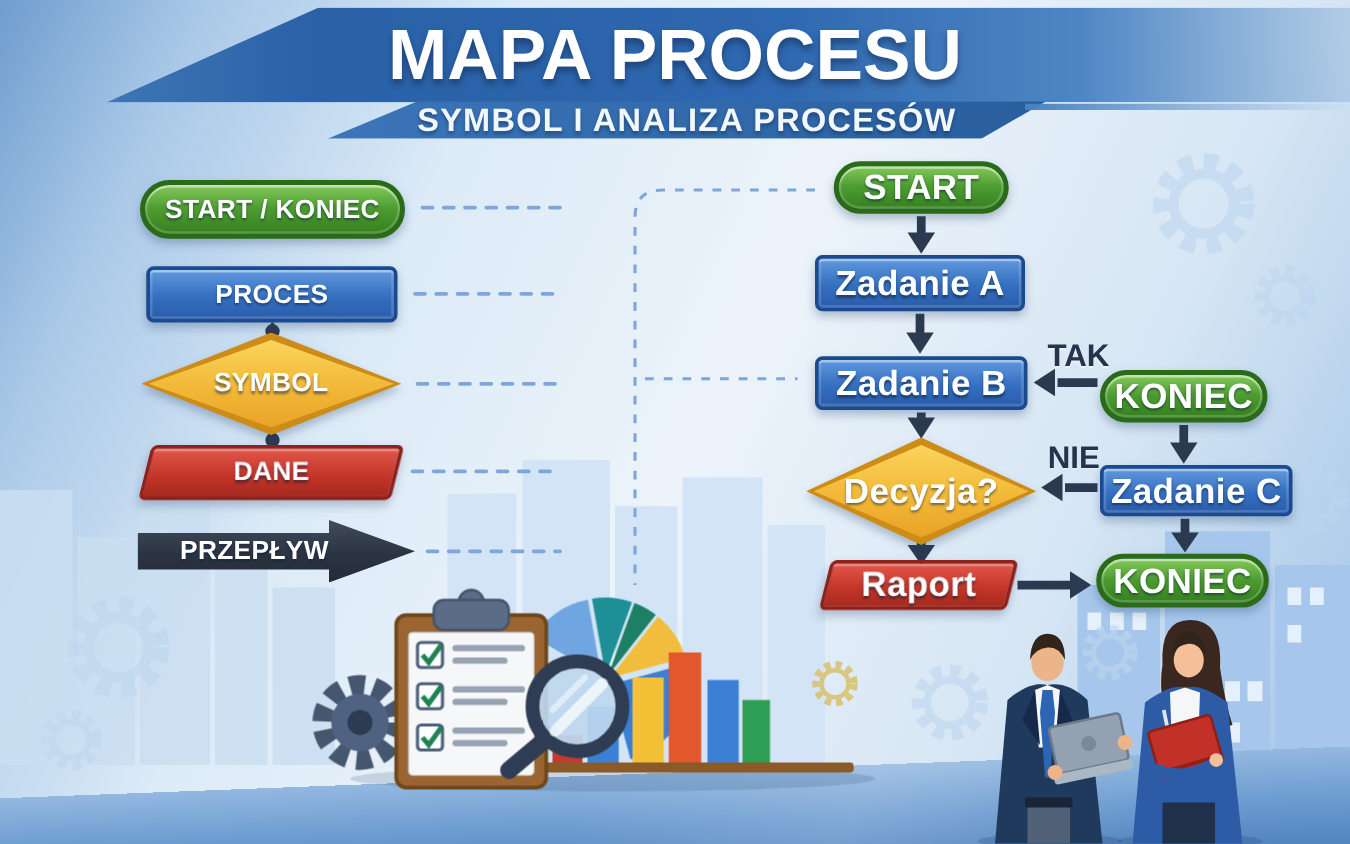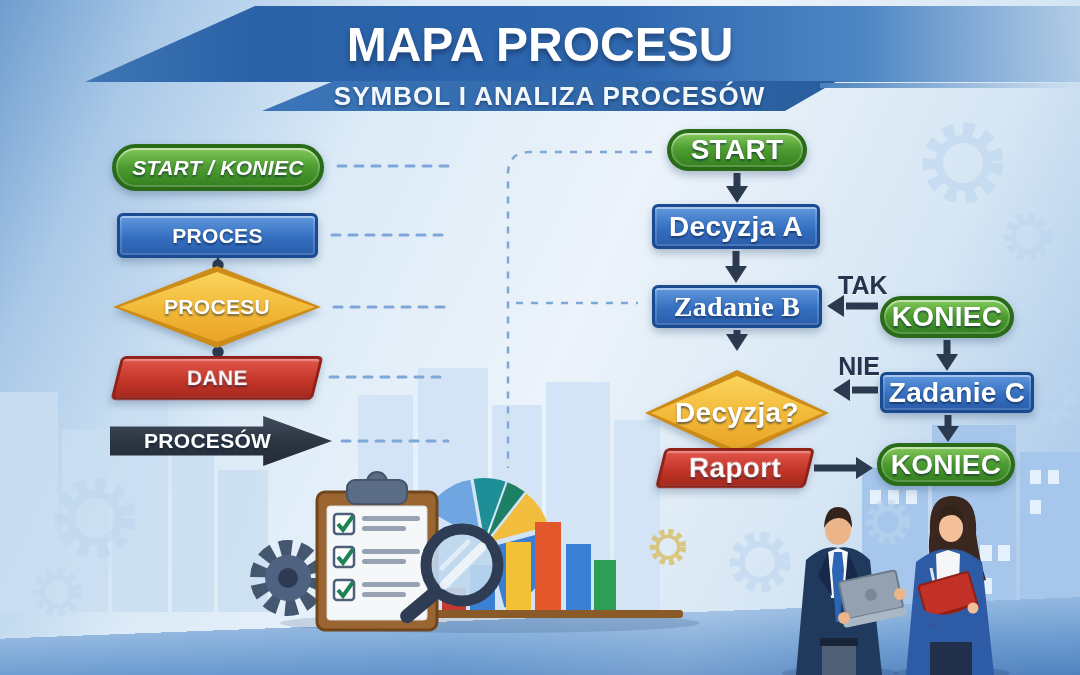--- a/index.html
+++ b/index.html
@@ -6,21 +6,21 @@
   #stage{position:relative;width:1080px;height:675px;overflow:hidden;
     background:linear-gradient(115deg,#6f9dce 0%,#aac9e8 12%,#dcebf7 30%,#ecf3fa 52%,#d6e6f4 76%,#9fc2e6 100%);}
   #stage *{box-sizing:border-box;}
   .layer{position:absolute;inset:0;pointer-events:none;}
 
   
   .banner-main{position:absolute;top:6px;left:0;right:0;height:76px;
     background:linear-gradient(90deg,rgba(110,150,200,0) 0%,#3d74b3 9%,#2a61a7 24%,#2e68b0 58%,#4e86c4 80%,rgba(150,185,220,.55) 100%);
     clip-path:polygon(85px 100%,255px 0,100% 0,100% 100%,0 100%);
     display:flex;align-items:center;justify-content:center;}
-  .banner-title{color:#fff;font-size:48px;font-weight:bold;letter-spacing:0px;
+  .banner-title{color:#fff;font-size:57px;font-weight:bold;letter-spacing:0px;
     text-shadow:0 4px 5px rgba(15,35,70,.5);}
   .banner-sub{position:absolute;top:81px;left:262px;width:575px;height:30px;
     background:linear-gradient(90deg,#3c76b9,#295e9e);
     clip-path:polygon(72px 0,100% 0,calc(100% - 52px) 100%,0 100%);
     display:flex;align-items:center;justify-content:center;}
   .banner-subtitle{color:#f2f7fc;font-size:26px;font-weight:bold;letter-spacing:1px;
     text-shadow:0 2px 3px rgba(15,35,70,.45);}
   .banner-subline{position:absolute;top:83px;left:820px;right:0;height:5px;
     background:linear-gradient(90deg,#4b82be,rgba(130,170,210,0));}
 
@@ -282,51 +282,51 @@
       <polygon points="726,334 748,334 737,351"></polygon>
       <polygon points="844,295 844,317 827,306"></polygon>
       <polygon points="936,354 958,354 947,371"></polygon>
       <polygon points="850,379 850,401 833,390"></polygon>
       <polygon points="726,436 748,436 737,452"></polygon>
       <polygon points="856,457 856,479 873,468"></polygon>
       <polygon points="937,426 959,426 948,442"></polygon>
     </g>
   </svg>
 
-  <div class="shape stadium" style="left:112px;top:144px;width:212px;height:47px;font-style:italic;">
+  <div class="shape stadium" style="left:112px;top:144px;width:212px;height:47px;">
     <span class="lbl legend-lbl">START / KONIEC</span>
   </div>
   <div class="shape process" style="left:117px;top:213px;width:201px;height:45px;justify-content:center;">
     <span class="lbl legend-lbl">PROCES</span>
   </div>
   <div class="shape diamond" style="left:113px;top:266px;width:208px;height:82px;">
     <div class="d-border"></div>
       <div class="d-fill"></div>
-    <span class="lbl legend-lbl">PROCESU</span>
+    <span class="lbl legend-lbl">SYMBOL</span>
   </div>
   <div class="shape para" style="left:116px;top:356px;width:202px;height:44px;">
     <span class="lbl legend-lbl">DANE</span>
   </div>
   <div class="shape flowarrow" style="left:110px;top:415px;width:222px;height:52px;">
-    <span class="lbl legend-lbl">PROCESÓW</span>
+    <span class="lbl legend-lbl">PRZEPŁYW</span>
   </div>
 
   <div class="shape stadium" style="left:667px;top:129px;width:140px;height:42px;">
     <span class="lbl flow-lbl">START</span>
   </div>
   <div class="shape process" style="left:652px;top:204px;width:168px;height:45px;">
-    <span class="lbl flow-lbl">Decyzja A</span>
-  </div>
-  <div class="shape process" style="left:652px;top:285px;width:170px;height:43px;font-family:Liberation Serif, serif;">
+    <span class="lbl flow-lbl">Zadanie A</span>
+  </div>
+  <div class="shape process" style="left:652px;top:285px;width:170px;height:43px;">
     <span class="lbl flow-lbl">Zadanie B</span>
   </div>
   <div class="shape stadium" style="left:880px;top:296px;width:134px;height:42px;">
     <span class="lbl flow-lbl">KONIEC</span>
   </div>
-  <div class="shape diamond" style="left:645px;top:370px;width:184px;height:86px;">
+  <div class="shape diamond" style="left:645px;top:350px;width:184px;height:86px;">
     <div class="d-border"></div>
       <div class="d-fill"></div>
     <span class="lbl flow-lbl">Decyzja?</span>
   </div>
   <div class="shape process" style="left:880px;top:372px;width:154px;height:41px;">
     <span class="lbl flow-lbl">Zadanie C</span>
   </div>
   <div class="shape para" style="left:660px;top:448px;width:150px;height:40px;">
     <span class="lbl flow-lbl">Raport</span>
   </div>

